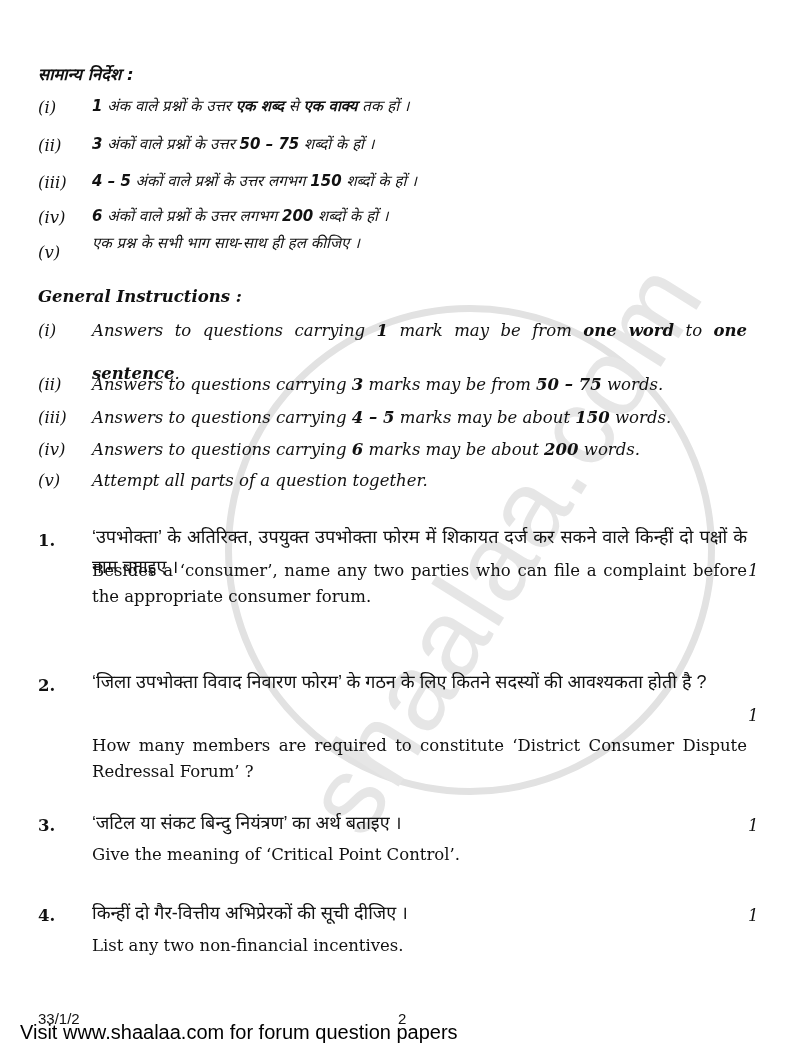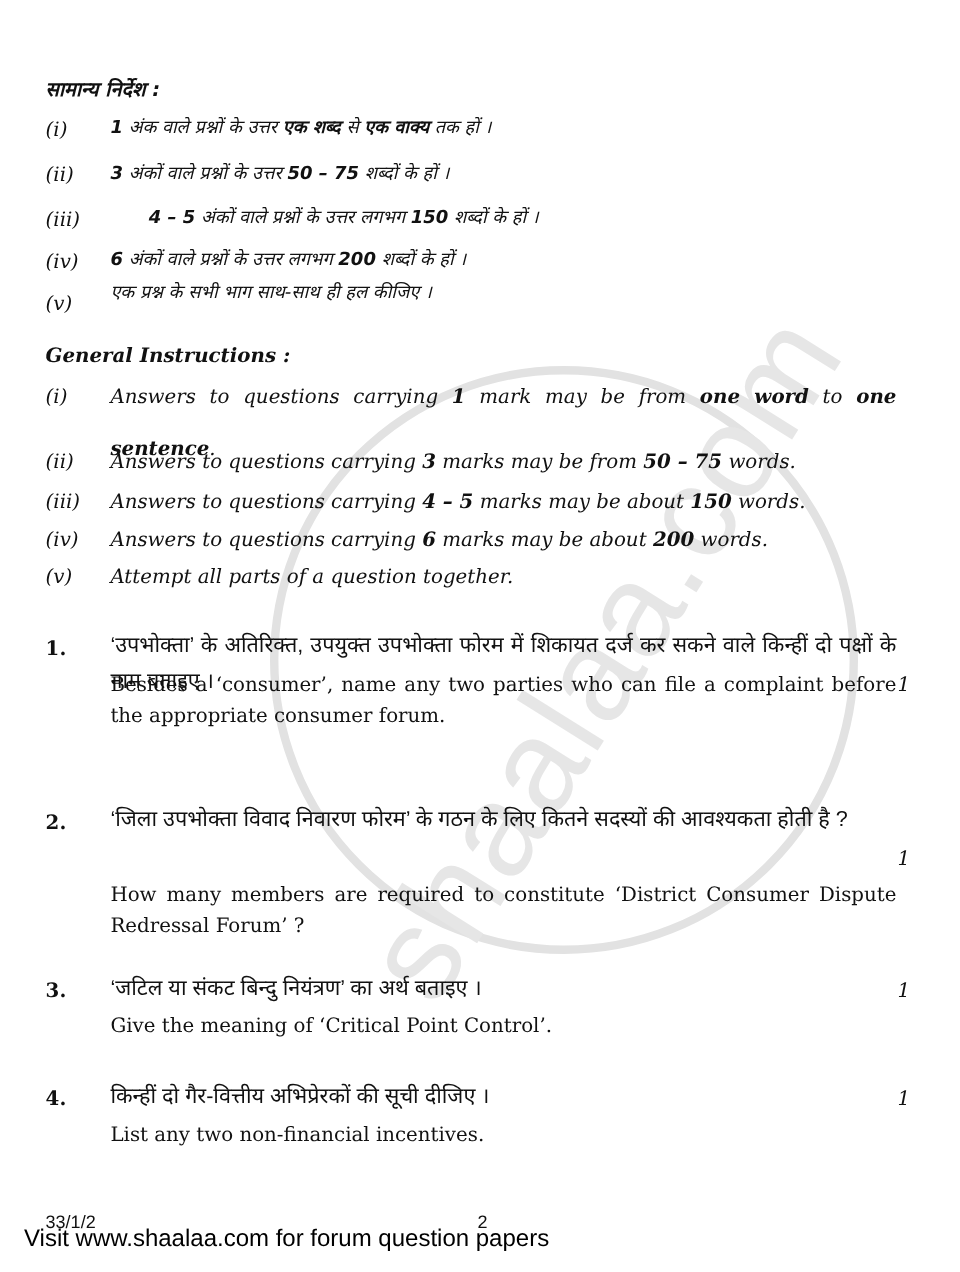--- a/index.html
+++ b/index.html
@@ -41,21 +41,21 @@
 <div class="layer">
 
   <div class="heading hindi" style="top:62px; font-weight:bold; font-style:italic;">सामान्य निर्देश :</div>
 
   <div id="hi-list">
       <div class="roman" style="top: 97px;">(i)</div>
       <div class="line hindi it" style="left: 92px; top: 95px;"><span class="b">1</span><span> अंक वाले प्रश्नों के उत्तर </span><span class="b">एक शब्द</span><span> से </span><span class="b">एक वाक्य</span><span> तक हों ।</span></div>
       <div class="roman" style="top: 135px;">(ii)</div>
       <div class="line hindi it" style="left: 92px; top: 133px;"><span class="b">3</span><span>  अंकों वाले प्रश्नों के उत्तर </span><span class="b">50 – 75</span><span> शब्दों के हों ।</span></div>
       <div class="roman" style="top: 172px;">(iii)</div>
-      <div class="line hindi it" style="left: 92px; top: 170px; margin-left: 32px;"><span class="b">4 – 5</span><span>  अंकों वाले प्रश्नों के उत्तर लगभग </span><span class="b">150</span><span> शब्दों के हों ।</span></div>
+      <div class="line hindi it" style="left: 92px; top: 170px;"><span class="b">4 – 5</span><span>  अंकों वाले प्रश्नों के उत्तर लगभग </span><span class="b">150</span><span> शब्दों के हों ।</span></div>
       <div class="roman" style="top: 207px;">(iv)</div>
       <div class="line hindi it" style="left: 92px; top: 205px;"><span class="b">6</span><span>  अंकों वाले प्रश्नों के उत्तर लगभग </span><span class="b">200</span><span> शब्दों के हों ।</span></div>
       <div class="roman" style="top: 242px;">(v)</div>
       <div class="line hindi it" style="left: 92px; top: 232px;"><span>एक प्रश्न के सभी भाग साथ-साथ ही हल कीजिए ।</span></div>
     </div>
 
   <div class="heading" style="top:287px;">General Instructions :</div>
 
   <div id="en-list">
       <div class="roman" style="top: 320px;">(i)</div>

